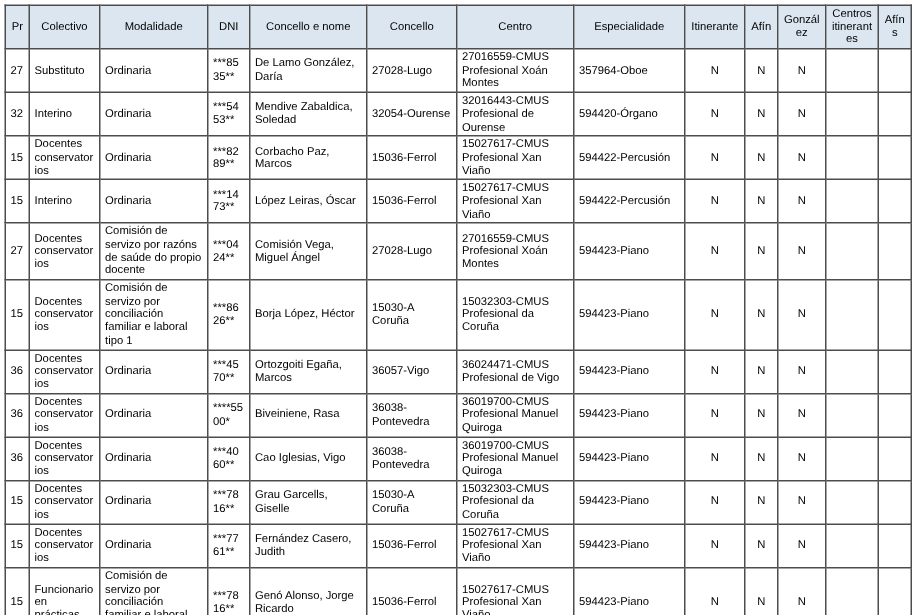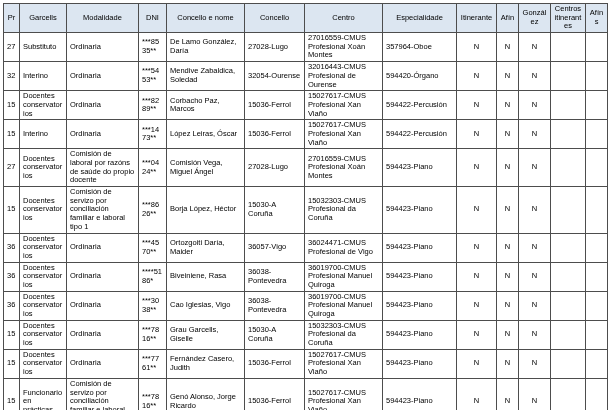--- a/index.html
+++ b/index.html
@@ -63,21 +63,21 @@
         <col style="width: 74px;">
         <col style="width: 40px;">
         <col style="width: 22px;">
         <col style="width: 32px;">
         <col style="width: 35px;">
         <col style="width: 22px;">
       </colgroup>
     <thead>
         <tr>
           <th>Pr</th>
-          <th>Garcells</th>
+          <th>Colectivo</th>
           <th>Modalidade</th>
           <th>DNI</th>
           <th>Concello e nome</th>
           <th>Concello</th>
           <th>Centro</th>
           <th>Especialidade</th>
           <th>Itinerante</th>
           <th>Afín</th>
           <th>González</th>
           <th>Centros itinerantes</th>
@@ -141,21 +141,21 @@
           <td>594422-Percusión</td>
           <td class="c">N</td>
           <td class="c">N</td>
           <td class="c">N</td>
           <td class="c"></td>
           <td class="c"></td>
         </tr>
         <tr>
           <td>27</td>
           <td>Docentes conservatorios</td>
-          <td>Comisión de laboral por razóns de saúde do propio docente</td>
+          <td>Comisión de servizo por razóns de saúde do propio docente</td>
           <td>***0424**</td>
           <td>Comisión Vega, Miguel Ángel</td>
           <td>27028-Lugo</td>
           <td>27016559-CMUS Profesional Xoán Montes</td>
           <td>594423-Piano</td>
           <td class="c">N</td>
           <td class="c">N</td>
           <td class="c">N</td>
           <td class="c"></td>
           <td class="c"></td>
@@ -173,50 +173,50 @@
           <td class="c">N</td>
           <td class="c">N</td>
           <td class="c"></td>
           <td class="c"></td>
         </tr>
         <tr>
           <td>36</td>
           <td>Docentes conservatorios</td>
           <td>Ordinaria</td>
           <td>***4570**</td>
-          <td>Ortozgoiti Daría, Maider</td>
+          <td>Ortozgoiti Egaña, Marcos</td>
           <td>36057-Vigo</td>
           <td>36024471-CMUS Profesional de Vigo</td>
           <td>594423-Piano</td>
           <td class="c">N</td>
           <td class="c">N</td>
           <td class="c">N</td>
           <td class="c"></td>
           <td class="c"></td>
         </tr>
         <tr>
           <td>36</td>
           <td>Docentes conservatorios</td>
           <td>Ordinaria</td>
-          <td>****5186*</td>
+          <td>****5500*</td>
           <td>Biveiniene, Rasa</td>
           <td>36038-Pontevedra</td>
           <td>36019700-CMUS Profesional Manuel Quiroga</td>
           <td>594423-Piano</td>
           <td class="c">N</td>
           <td class="c">N</td>
           <td class="c">N</td>
           <td class="c"></td>
           <td class="c"></td>
         </tr>
         <tr>
           <td>36</td>
           <td>Docentes conservatorios</td>
           <td>Ordinaria</td>
-          <td>***3038**</td>
+          <td>***4060**</td>
           <td>Cao Iglesias, Vigo</td>
           <td>36038-Pontevedra</td>
           <td>36019700-CMUS Profesional Manuel Quiroga</td>
           <td>594423-Piano</td>
           <td class="c">N</td>
           <td class="c">N</td>
           <td class="c">N</td>
           <td class="c"></td>
           <td class="c"></td>
         </tr>

